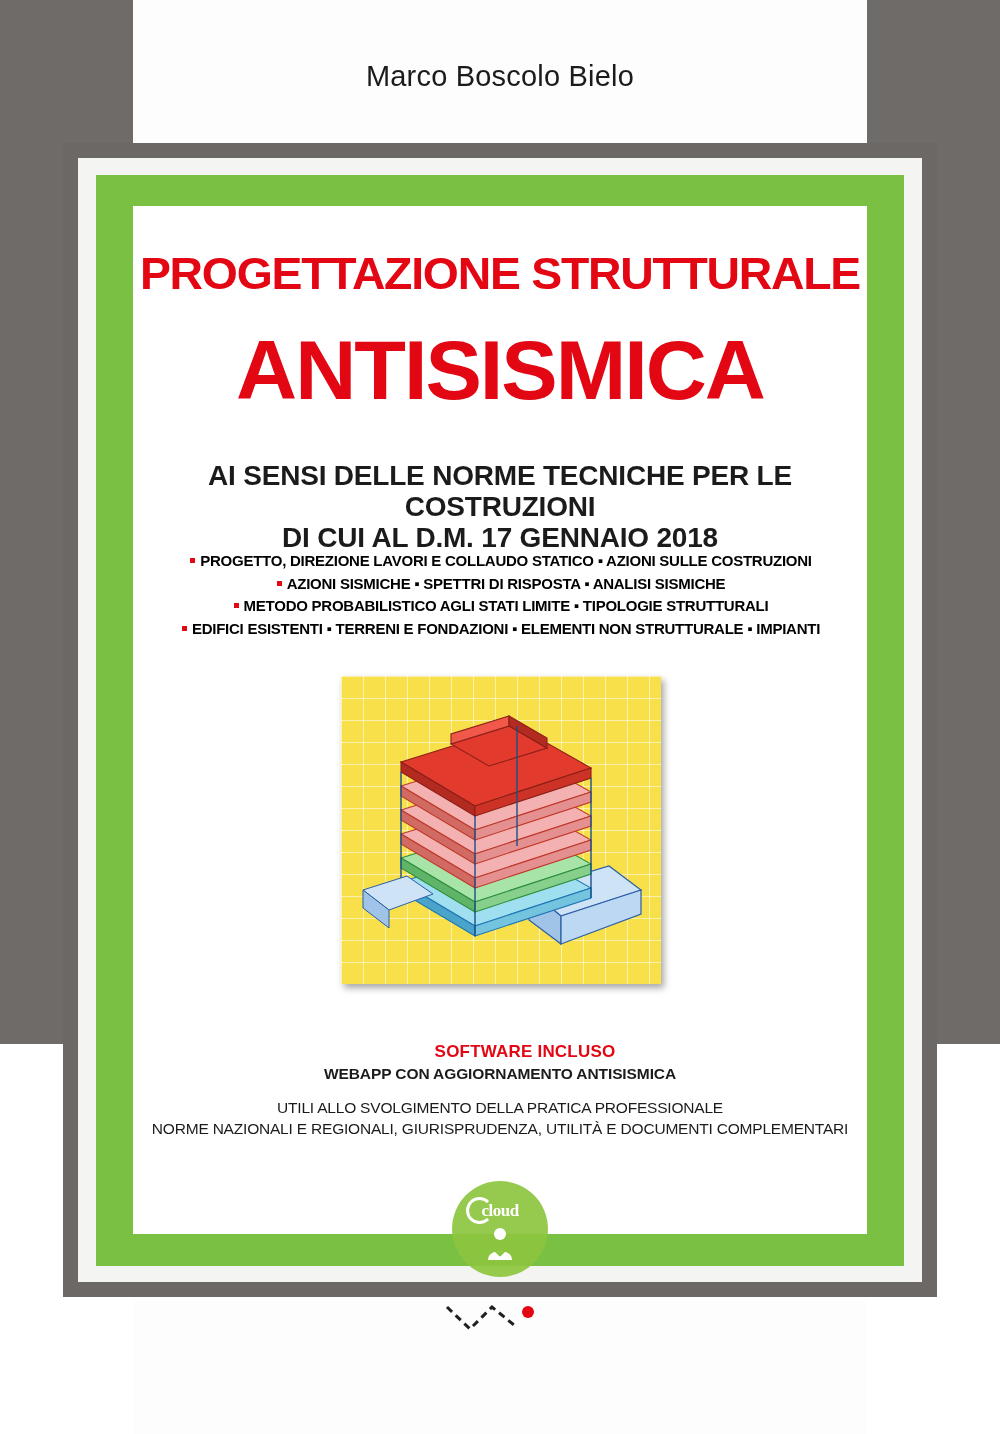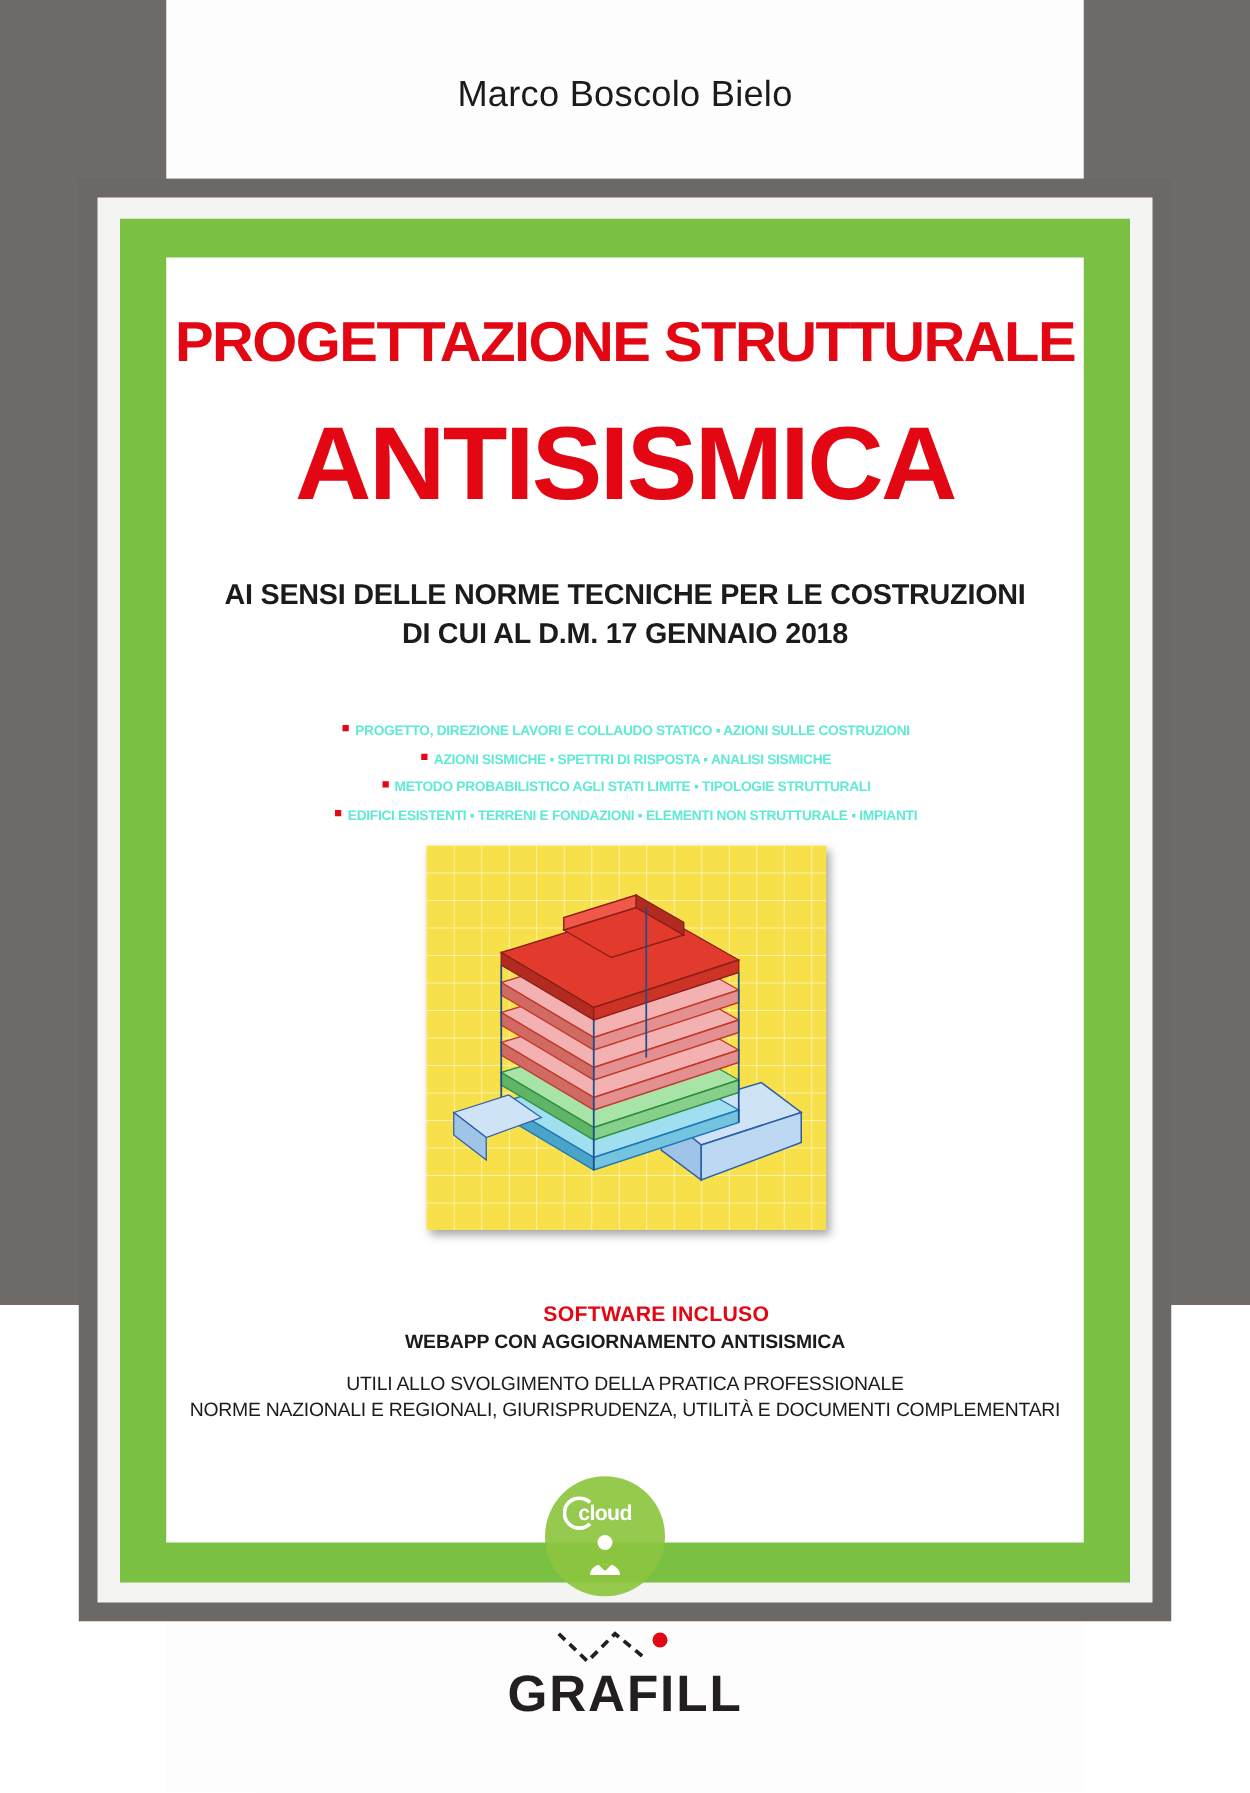--- a/index.html
+++ b/index.html
@@ -113,38 +113,37 @@
   }
 
   .subtitle {
     position: absolute;
     left: 160px;
     top: 460px;
     width: 680px;
     text-align: center;
     color: #1b1b1b;
     font-weight: bold;
-    font-size: 23px;
+    font-size: 28px;
     line-height: 31px;
     letter-spacing: -0.2px;
   }
 
   
   .topics {
     position: absolute;
     left: 150px;
     top: 550px;
     width: 700px;
     text-align: center;
-    color: #5eead4;
-    font-weight: bold;
-    font-size: 11px;
+    color: #000000;
+    font-weight: bold;
+    font-size: 15px;
     line-height: 22.5px;
     letter-spacing: -0.25px;
-    margin-top: 24px;
   }
   .topics .ln { white-space: nowrap; }
   .bsq {
     display: inline-block;
     width: 5px; height: 5px;
     background: #e30613;
     vertical-align: 3px;
     margin: 0 5px 0 2px;
   }
 
@@ -200,24 +199,25 @@
     text-align: center;
     color: #1b1b1b;
     font-size: 15.5px;
     line-height: 21px;
     letter-spacing: -0.2px;
   }
 
   
   .cloud-badge {
     position: absolute;
-    left: 436px;
+    left: 452px;
     top: 1181px;
     width: 96px;
     height: 96px;
+    font-family: Liberation Serif, serif;
   }
   .cloud-badge .circle {
     position: absolute;
     left: 0; top: 0;
     width: 96px; height: 96px;
     border-radius: 50%;
     background: #8cc63f;
     opacity: 0.92;
   }
   .cloud-badge .cloudtxt {
@@ -374,16 +374,15 @@
       <path d="M3 33 C3 21 27 21 27 33 Z" fill="#ffffff"></path>
       <path d="M15 17 L15 27 M10 23 L15 28 L20 23" stroke="#8cc63f" stroke-width="2.6" fill="none" stroke-linecap="round" stroke-linejoin="round"></path>
     </svg>
   </div>
 
   <div class="logo">
     <svg class="tick" viewBox="0 0 1000 28">
       <path d="M447 4 L470 26 L492 4 L514 22" stroke="#231f20" stroke-width="3" fill="none" stroke-dasharray="7 5"></path>
       <circle cx="528" cy="9" r="6" fill="#e30613"></circle>
     </svg>
-    <span class="word">GRAFILL</span>
   </div>
 
 </div>
 
 </body></html>

